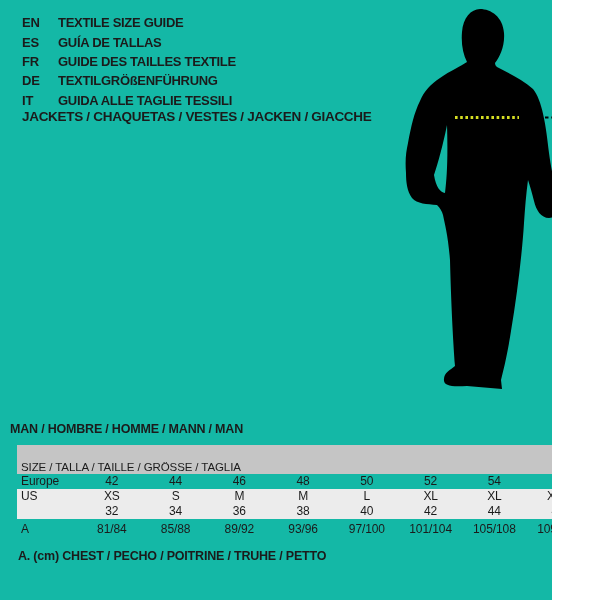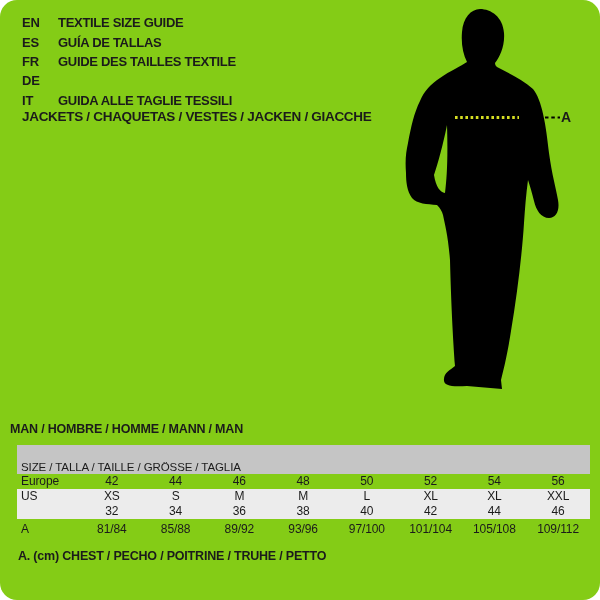--- a/index.html
+++ b/index.html
@@ -1,24 +1,23 @@
 <!DOCTYPE html>
 <html style="--measure-line: #d7df23; --table-header-bg: #c5c5c5; --table-stripe-bg: #ececec; --silhouette: #000000;"><head>
 <meta charset="utf-8">
 <style>
   html, body { margin: 0; padding: 0; background: #fff; }
   .page {
     position: relative;
-    width: 600px;
+    width: 552px;
     height: 600px;
-    background: #84cc16;
+    background: #14b8a6;
     font-family: "Liberation Sans", sans-serif;
     color: #1b1b1b;
     overflow: hidden;
-    border-radius: 17px;
   }
   
   .lang-list { position: absolute; top: 13px; left: 22px; }
   .lang-row { display: flex; height: 19.4px; align-items: center; }
   .lang-code { width: 36px; font-size: 13px; font-weight: 700; letter-spacing: -0.2px; }
   .lang-title { font-size: 13px; font-weight: 700; letter-spacing: -0.3px; white-space: nowrap; text-align: right; }
   
   .categories { position: absolute; top: 107px; left: 22px; }
   .category-line { font-size: 13.5px; font-weight: 700; letter-spacing: -0.3px; line-height: 20px; white-space: nowrap; }
   
@@ -58,20 +57,21 @@
     <div class="lang-row">
       <span class="lang-code">ES</span>
       <span class="lang-title">GUÍA DE TALLAS</span>
     </div>
     <div class="lang-row">
       <span class="lang-code">FR</span>
       <span class="lang-title">GUIDE DES TAILLES TEXTILE</span>
     </div>
     <div class="lang-row">
       <span class="lang-code">DE</span>
+      <span class="lang-title">TEXTILGRÖßENFÜHRUNG</span>
     </div>
     <div class="lang-row">
       <span class="lang-code">IT</span>
       <span class="lang-title">GUIDA ALLE TAGLIE TESSILI</span>
     </div>
   </div>
 
   <div class="categories">
     <div class="category-line">JACKETS / CHAQUETAS / VESTES / JACKEN / GIACCHE</div>
   </div>

